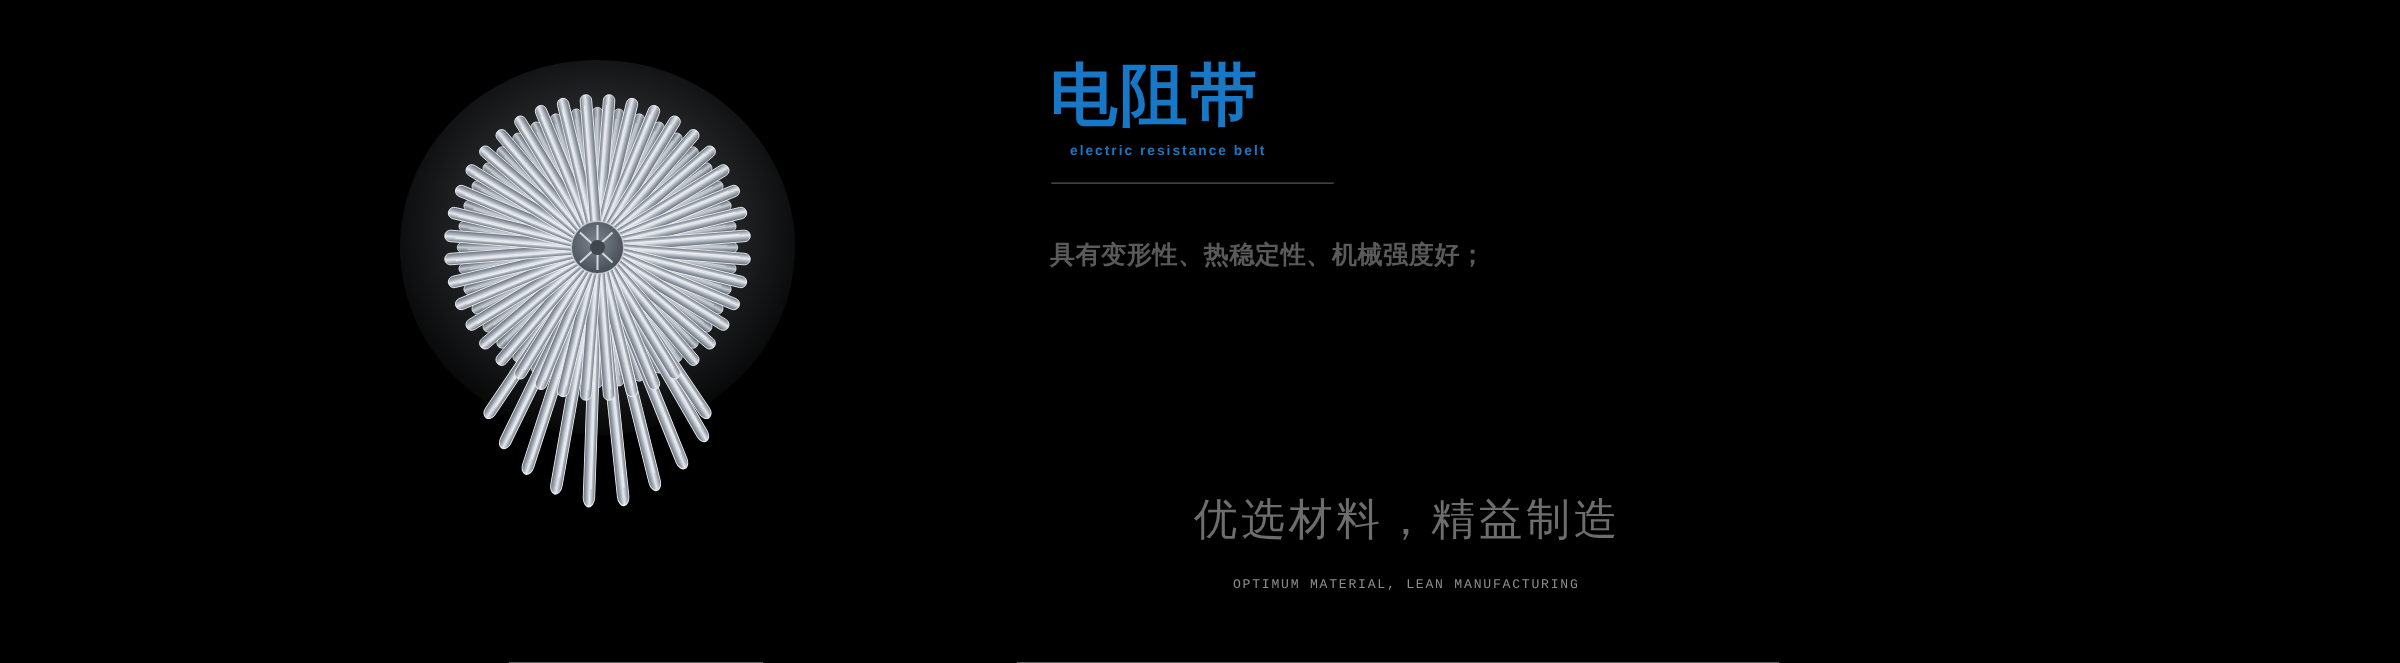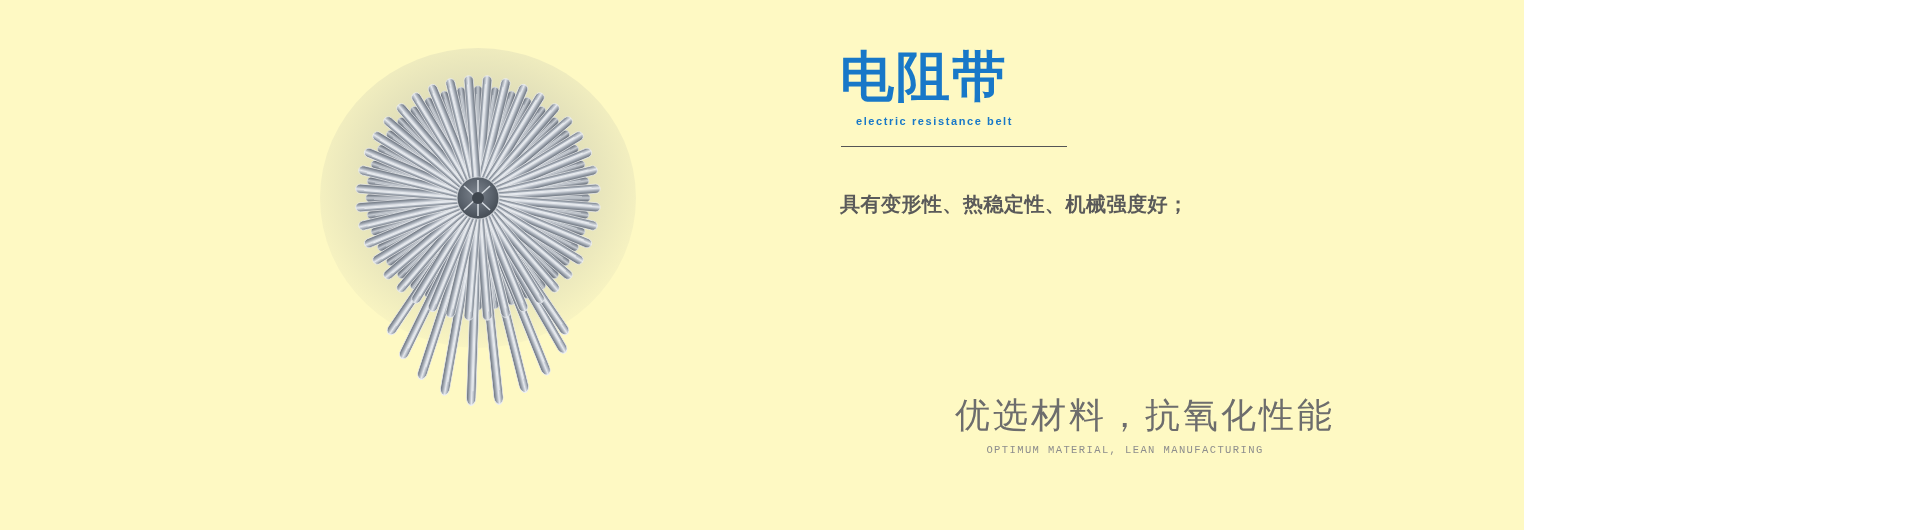--- a/index.html
+++ b/index.html
@@ -8,23 +8,23 @@
   }
   body {
     width: 1920px;
     height: 530px;
     overflow: hidden;
     font-family: "Liberation Sans", "DejaVu Sans", sans-serif;
   }
 
   #banner {
     position: relative;
-    width: 1524px;
+    width: 1920px;
     height: 530px;
-    background: #fef9c3;
+    background: #000000;
   }
 
   
   #product-figure {
     position: absolute;
     left: 300px;
     top: 30px;
     width: 360px;
     height: 380px;
   }
@@ -92,21 +92,21 @@
     color: #6d6d6d;
     letter-spacing: 3px;
     line-height: 1.16;
     white-space: nowrap;
   }
   #slogan-en {
     font-family: "Liberation Mono", "DejaVu Sans Mono", monospace;
     font-size: 10.5px;
     color: #8d8d8d;
     letter-spacing: 1.4px;
-    margin-top: 7px;
+    margin-top: 25px;
     white-space: nowrap;
   }
 </style>
 </head>
 <body>
 
 <div id="banner">
 
   <div id="product-figure">
     <svg id="product-svg" viewBox="0 0 360 380">
@@ -263,17 +263,17 @@
 
     <div id="title-divider"></div>
 
     <div id="description">
       <div class="desc-line">具有变形性、热稳定性、机械强度好；</div>
     </div>
 
   </div>
 
   <div id="slogan-block">
-    <div id="slogan-cn">优选材料，抗氧化性能</div>
+    <div id="slogan-cn">优选材料，精益制造</div>
     <div id="slogan-en">OPTIMUM MATERIAL, LEAN MANUFACTURING</div>
   </div>
 
 </div>
 
 </body></html>

